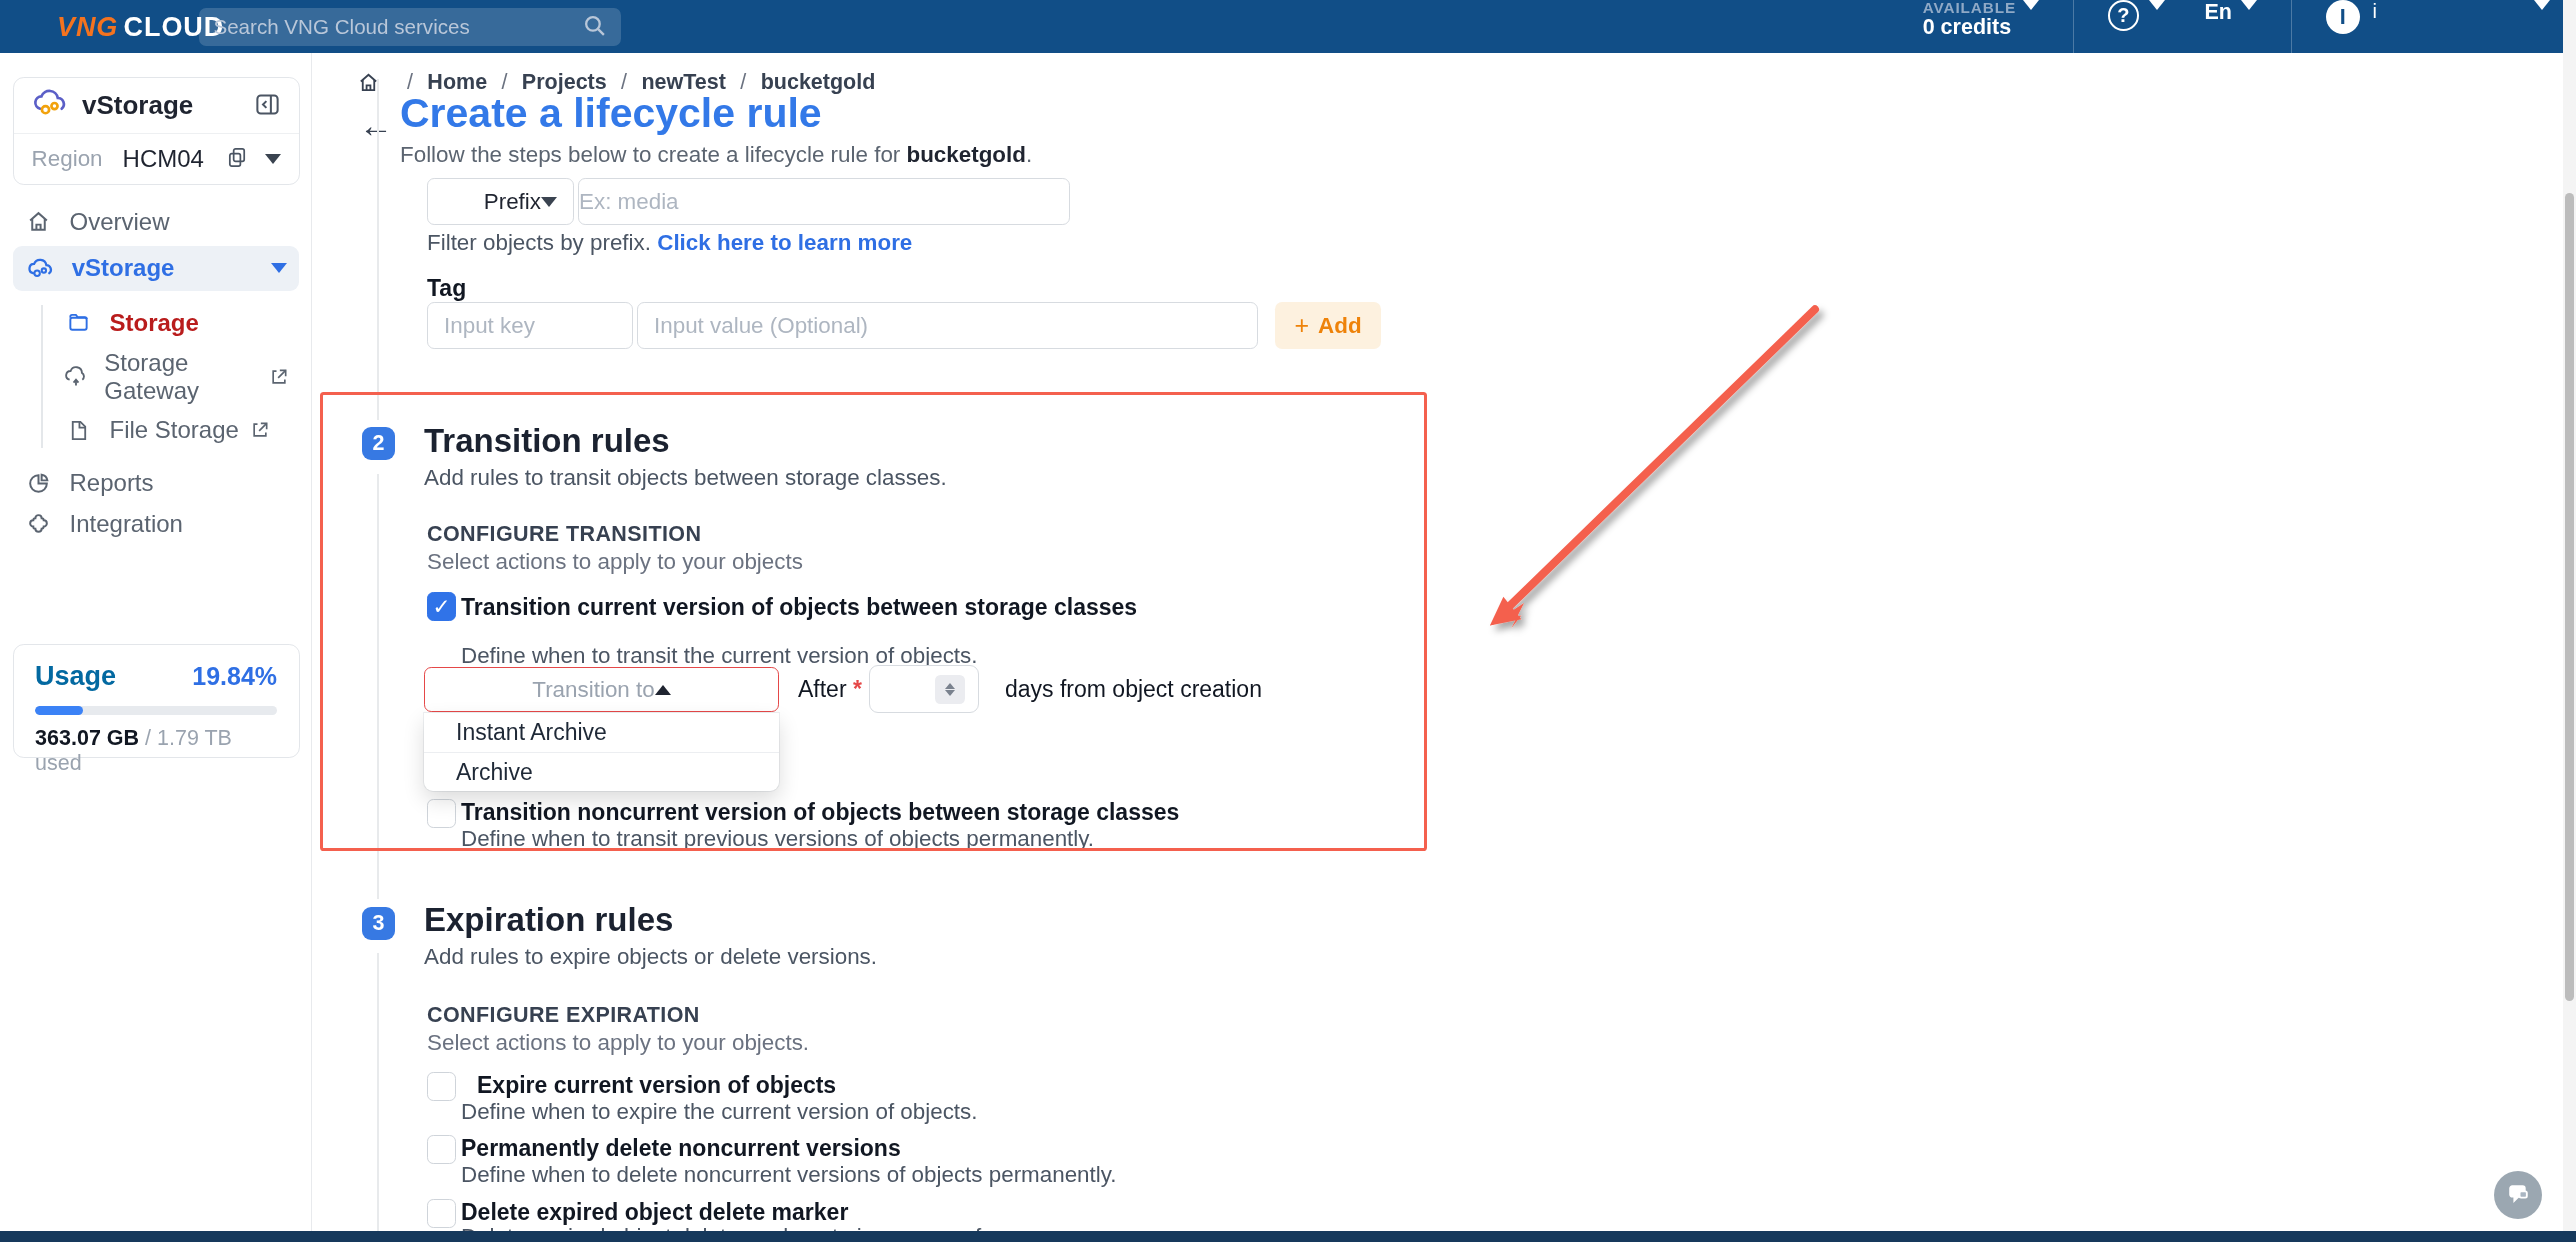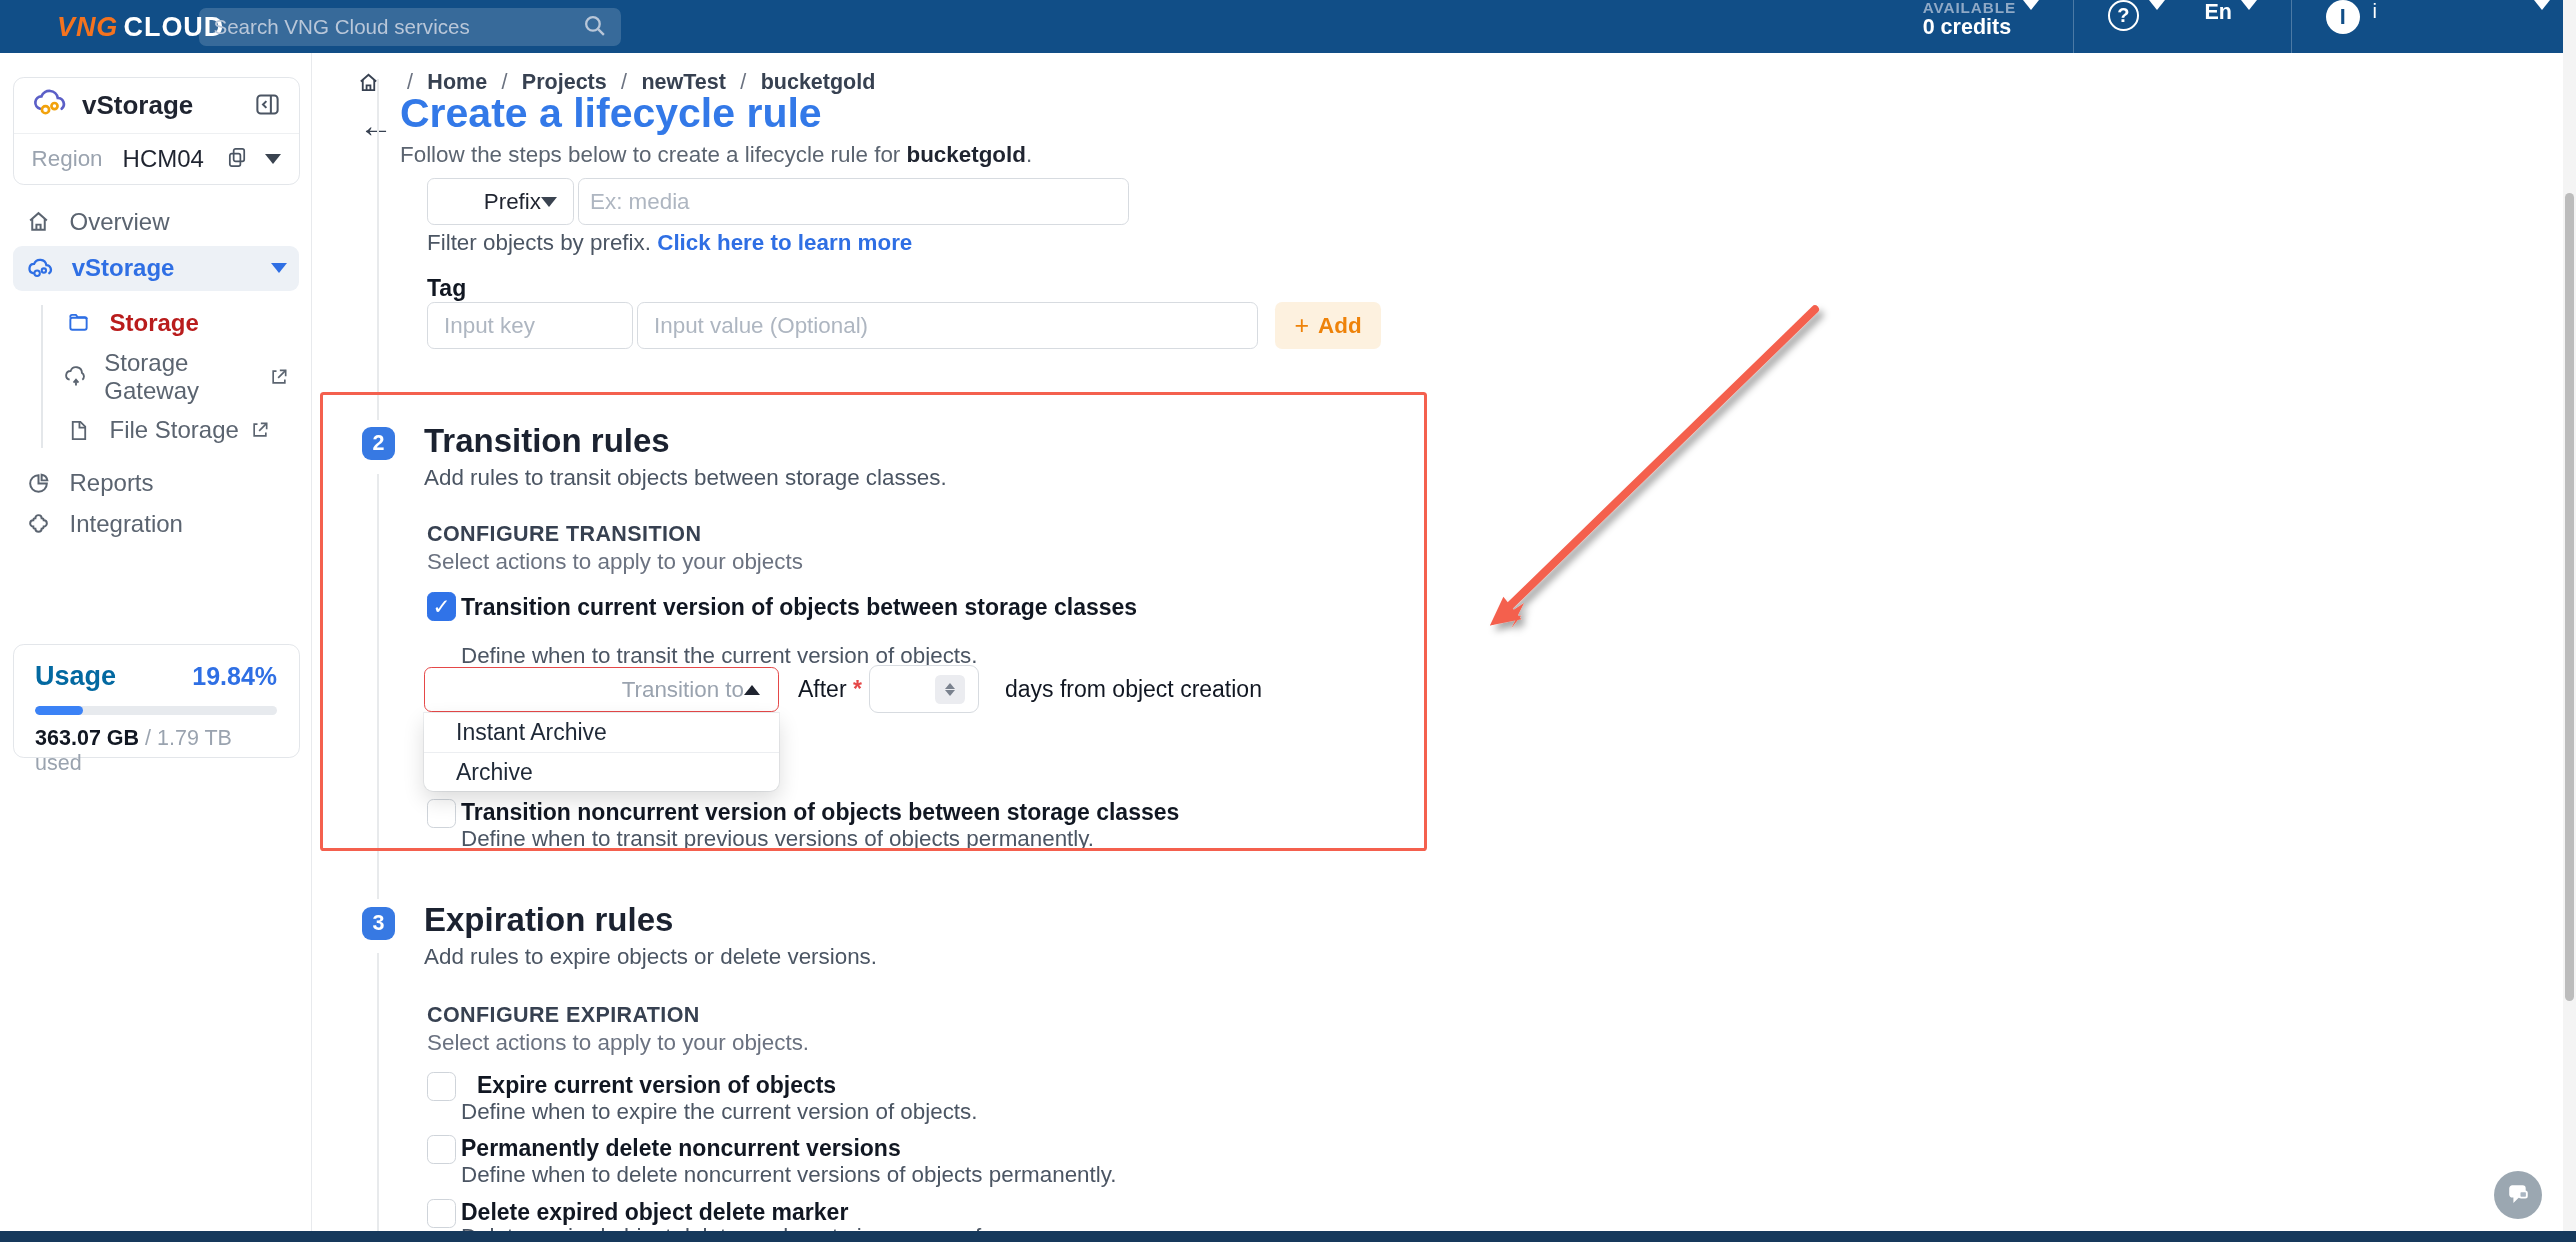--- a/index.html
+++ b/index.html
@@ -65,21 +65,21 @@
   .backarrow { position:absolute; left:359px; top:106px; font-size:34px; color:#374151; }
   .ptitle { position:absolute; left:400px; top:90px; font-size:41px; font-weight:bold; color:#3379e8; }
   .psub { position:absolute; left:400px; top:142px; font-size:22.4px; color:#5b6470; }
   .psub b { color:#1f2430; }
 
   
   .field { background:#fff; border:0.9px solid #d7dbe0; border-radius:7.2px; display:flex; align-items:center; font-size:22.4px; color:#1f2430; }
   .field input { border:none; outline:none; width:100%; font-size:22.4px; color:#1f2430; font-family:"Liberation Sans", sans-serif; background:transparent; }
   .field input::placeholder { color:#aeb6c1; }
   .prefix-sel { position:absolute; left:427px; top:178px; width:147px; height:47px; padding:0 16px; justify-content:flex-end; z-index:2; }
-  .prefix-input { position:absolute; left:578px; top:178px; width:551px; height:47px; padding:0 11px; }
+  .prefix-input { position:absolute; left:578px; top:178px; width:492px; height:47px; padding:0 0; }
   .hint { position:absolute; left:427px; top:230px; font-size:22.4px; color:#4b5563; }
   .hint a { color:#2f6fe4; text-decoration:none; font-weight:bold; }
   .taglabel { position:absolute; left:427px; top:275px; font-size:23px; font-weight:bold; color:#111722; }
   .key-input { position:absolute; left:427px; top:302px; width:206px; height:47px; padding:0 16px; }
   .val-input { position:absolute; left:637px; top:302px; width:621px; height:47px; padding:0 16px; }
   .addbtn { position:absolute; left:1275px; top:302px; width:106px; height:47px; background:#fdf1df; border-radius:7.2px; display:flex; align-items:center; justify-content:center; color:#ee8209; font-size:22.4px; font-weight:bold; gap:9px; }
   .addbtn .plus { font-size:25px; font-weight:normal; }
 
   
   .vline { position:absolute; width:1.8px; background:#e8eaec; left:377px; }
@@ -88,21 +88,21 @@
   .sect-sub { position:absolute; left:424px; font-size:22.4px; color:#4b5563; }
   .conf-label { position:absolute; left:427px; font-size:21.5px; font-weight:bold; color:#374151; letter-spacing:0.4px; }
   .conf-hint { position:absolute; left:427px; font-size:22.4px; color:#6b7280; }
   .cb { position:absolute; left:427px; width:29px; height:29px; border-radius:6.3px; border:1.8px solid #cfd4da; background:#fff; }
   .cb.checked { background:#3073e8; border-color:#3073e8; color:#fff; display:flex; align-items:center; justify-content:center; font-size:21.5px; }
   .cb-label { position:absolute; left:461px; font-size:23px; font-weight:bold; color:#111722; }
   .cb-desc { position:absolute; left:461px; font-size:22.4px; color:#4b5563; }
 
   .redbox { position:absolute; left:320px; top:392px; width:1107px; height:459px; border:3.6px solid #f4604e; border-radius:3.6px; pointer-events:none; z-index:6; }
 
-  .trans-sel { position:absolute; left:424px; top:667px; width:355px; height:45px; background:#fff; border:1.8px solid #e54848; border-radius:7.2px; display:flex; align-items:center; justify-content:flex-end; padding:0 18px; z-index:3; }
+  .trans-sel { position:absolute; left:424px; top:667px; width:355px; height:45px; background:#fff; border:1.8px solid #e54848; border-radius:7.2px; display:flex; align-items:center; justify-content:center; padding:0 18px; z-index:3; }
   .trans-sel .ph { font-size:22.4px; color:#9aa3af; }
   .caret-up { width:0; height:0; border-left:8px solid transparent; border-right:8px solid transparent; border-bottom:10px solid #1f2430; }
   .after-lbl { position:absolute; left:798px; top:676px; font-size:23px; color:#111722; }
   .req { color:#e54848; font-weight:bold; }
   .num-input { position:absolute; left:869px; top:665px; width:110px; height:48px; background:#fff; border:0.9px solid #d7dbe0; border-radius:9px; }
   .stepper { position:absolute; right:12.6px; top:9px; width:30.5px; height:29px; background:#ebecf0; border-radius:5.4px; display:flex; flex-direction:column; align-items:center; justify-content:center; gap:1.8px; }
   .chev { width:0; height:0; border-left:5.4px solid transparent; border-right:5.4px solid transparent; }
   .chev.up { border-bottom:6.3px solid #7a828e; }
   .chev.down { border-top:6.3px solid #7a828e; }
   .days-lbl { position:absolute; left:1005px; top:676px; font-size:23px; color:#111722; }

